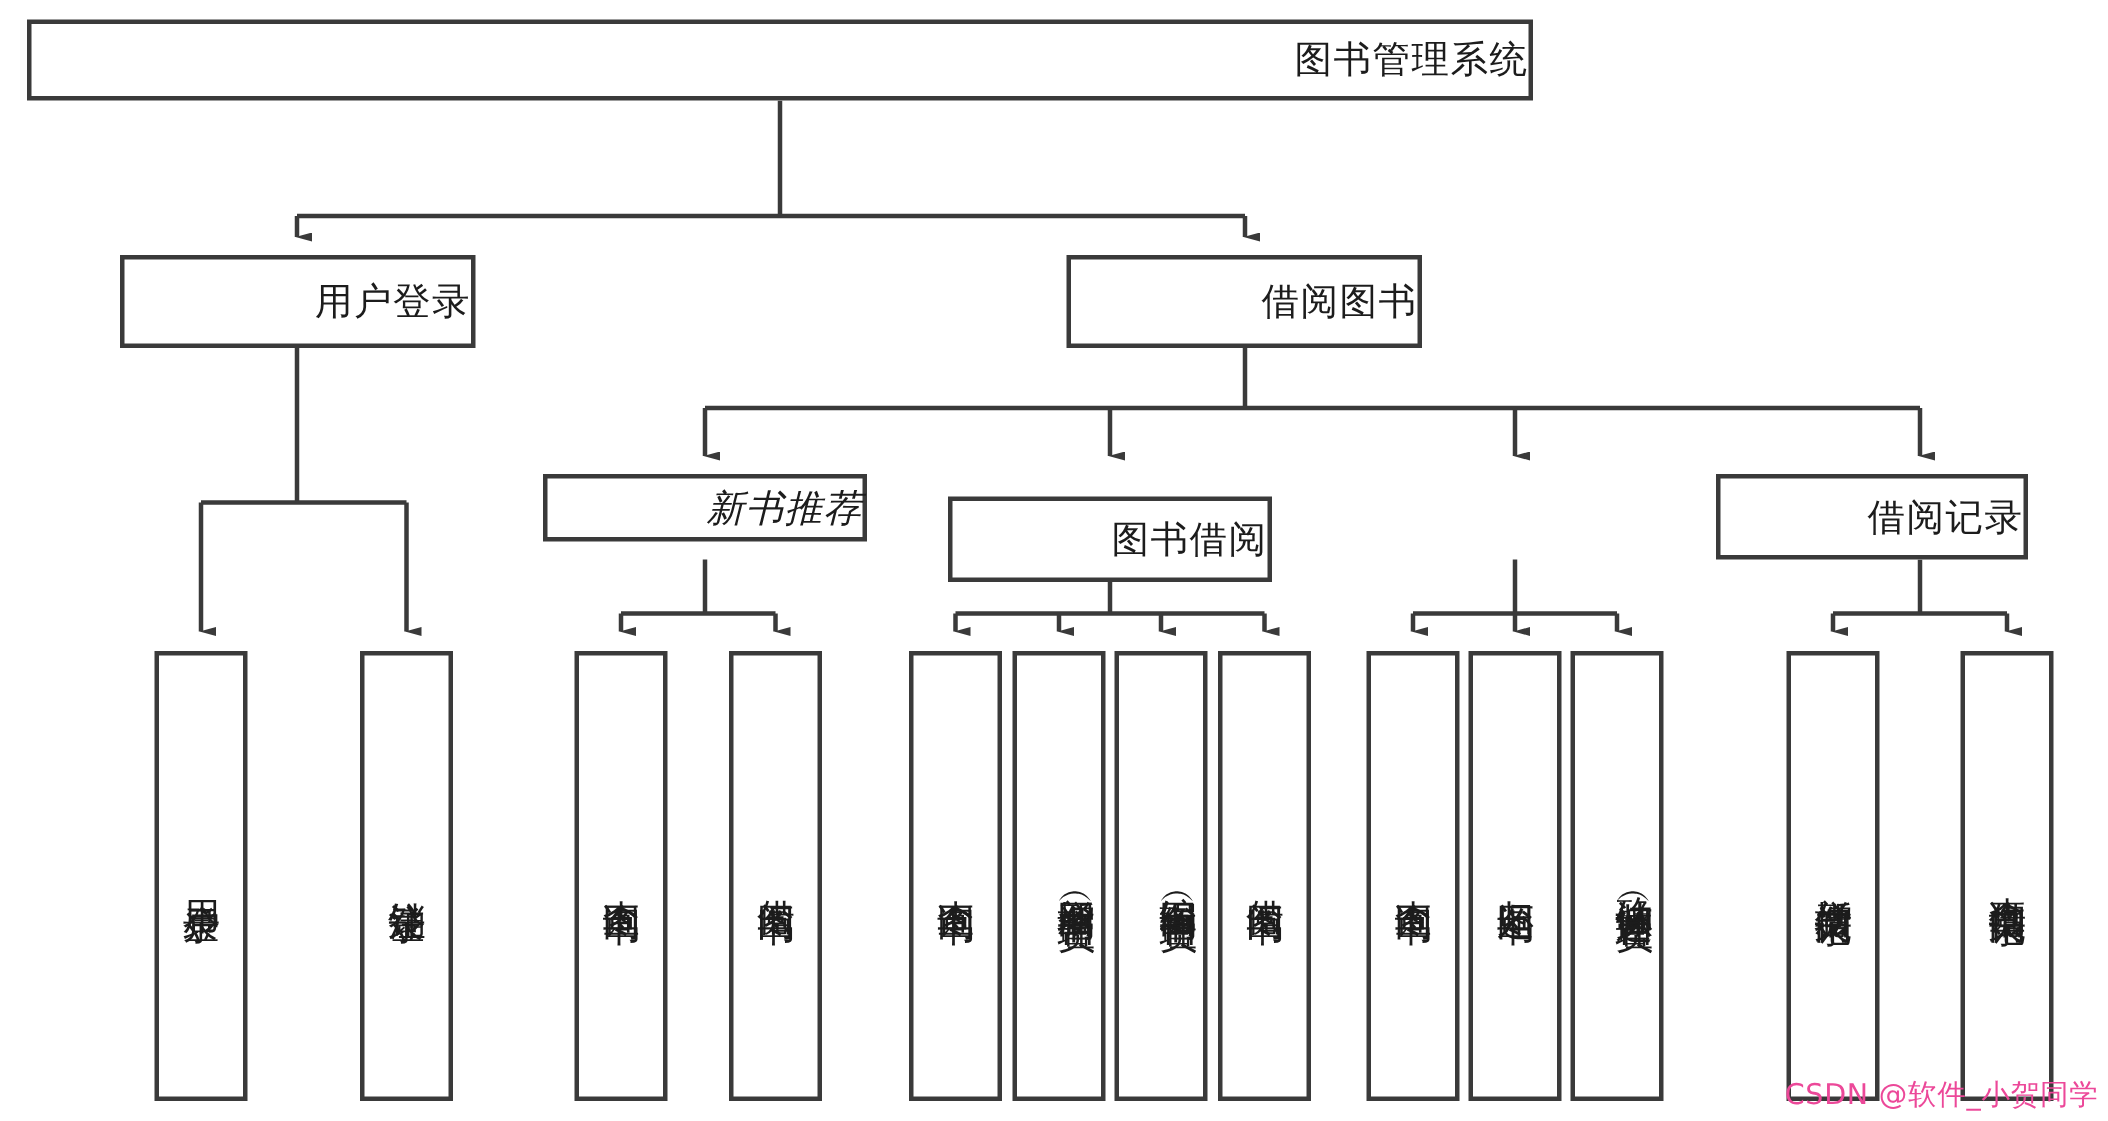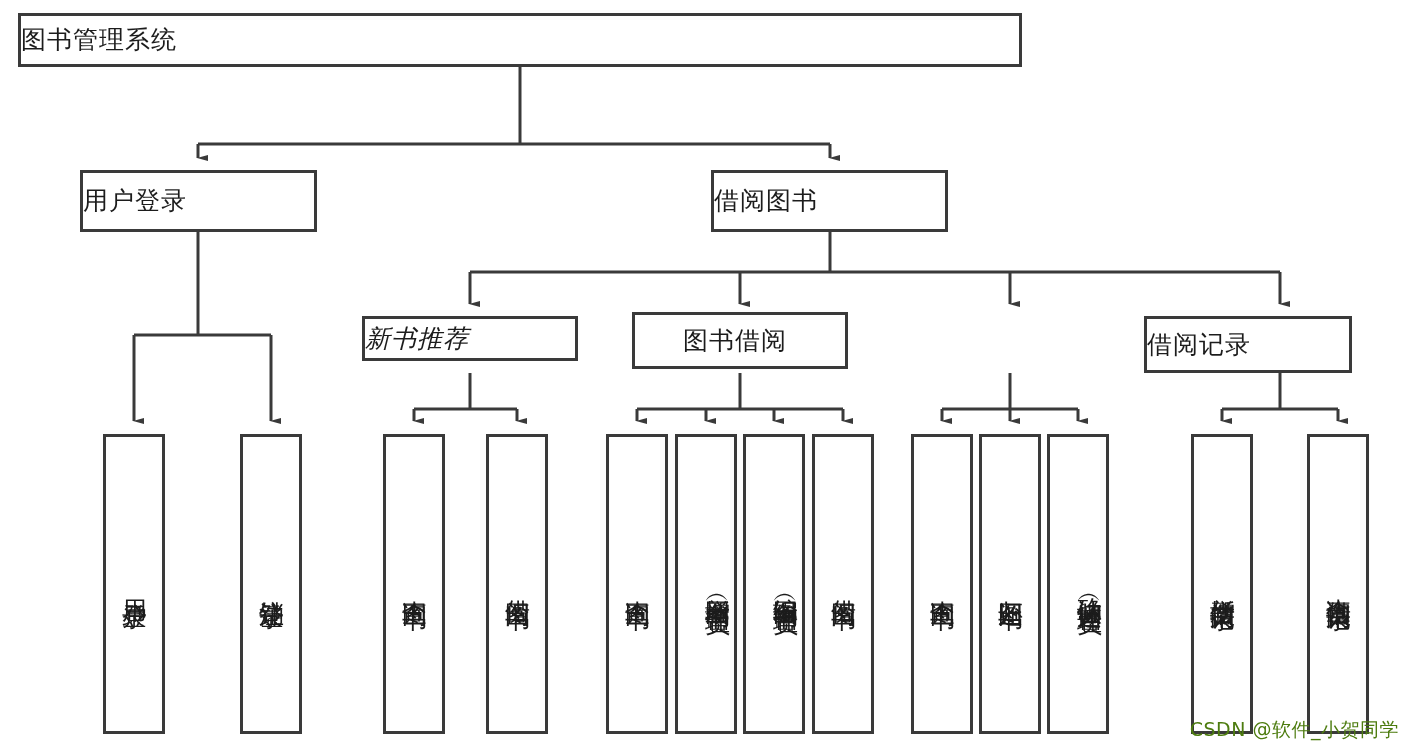--- a/index.html
+++ b/index.html
@@ -25,21 +25,21 @@
     height: 747px;
     pointer-events: none;
   }
   .node {
     position: absolute;
     box-sizing: border-box;
     border: 3px solid #3a3a3a;
     background: #ffffff;
     display: flex;
     align-items: center;
-    justify-content: flex-start;
+    justify-content: flex-end;
     color: #1c1c1c;
   }
   .node.horizontal {
     font-size: 25px;
     letter-spacing: 1px;
     line-height: 1.1;
   }
   .node.vertical {
     writing-mode: vertical-rl;
     text-orientation: upright;
@@ -56,21 +56,21 @@
   }
   .node .label {
     display: block;
     text-align: center;
   }
   .watermark {
     position: absolute;
     right: 6px;
     bottom: 4px;
     font-size: 19px;
-    color: #4d7c0f;
+    color: #ec4899;
     letter-spacing: 0.5px;
     white-space: nowrap;
   }
 </style>
 </head>
 <body>
 
 <div id="canvas">
 
   <svg class="connectors" viewBox="0 0 1405 747" xmlns="http://www.w3.org/2000/svg">
@@ -130,21 +130,21 @@
   <div class="node horizontal" style="left:80px; top:170px; width:237px; height:62px;">
     <span class="label">用户登录</span>
   </div>
   <div class="node horizontal" style="left:711px; top:170px; width:237px; height:62px;">
     <span class="label">借阅图书</span>
   </div>
 
   <div class="node horizontal" style="left:362px; top:316px; width:216px; height:45px;font-style:italic;">
     <span class="label">新书推荐</span>
   </div>
-  <div class="node horizontal" style="left:632px; top:312px; width:216px; height:57px;padding-left:48px;">
+  <div class="node horizontal" style="left:632px; top:331px; width:216px; height:57px;padding-left:48px;">
     <span class="label">图书借阅</span>
   </div>
   <div class="node horizontal" style="left:1144px; top:316px; width:208px; height:57px;">
     <span class="label">借阅记录</span>
   </div>
 
   <div class="node vertical center-flow" style="left:103px; top:434px; width:62px; height:300px;">
     <span class="label">用户登录</span>
   </div>
   <div class="node vertical center-flow" style="left:240px; top:434px; width:62px; height:300px;">

